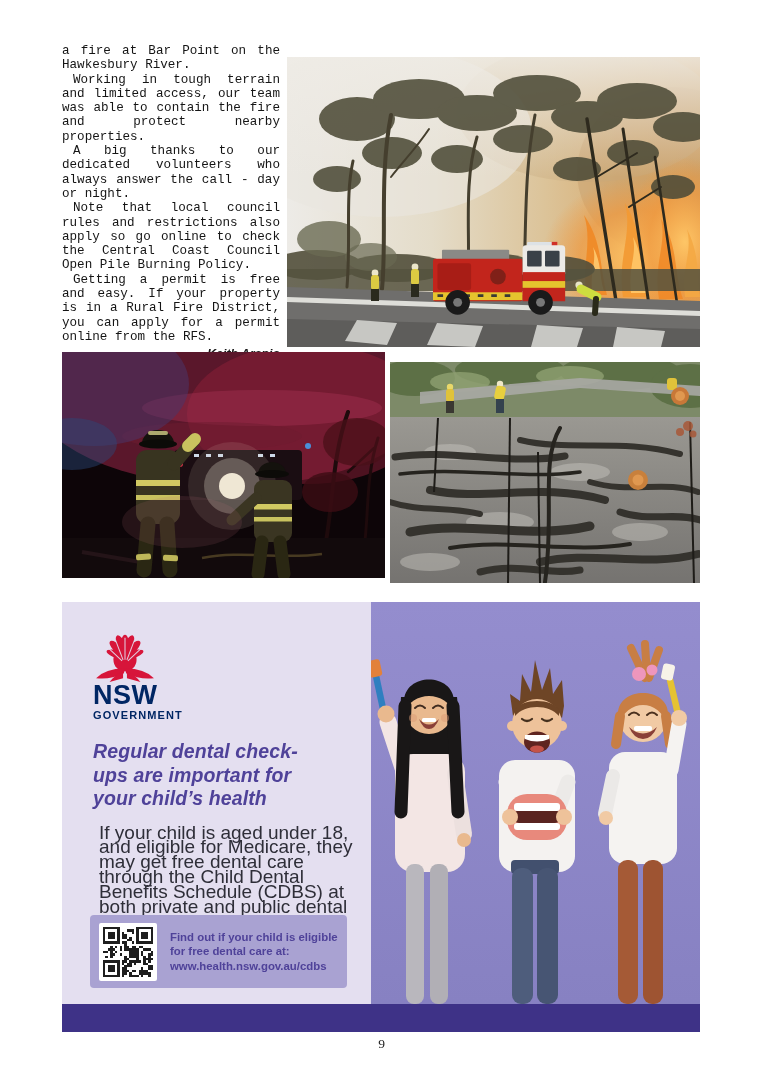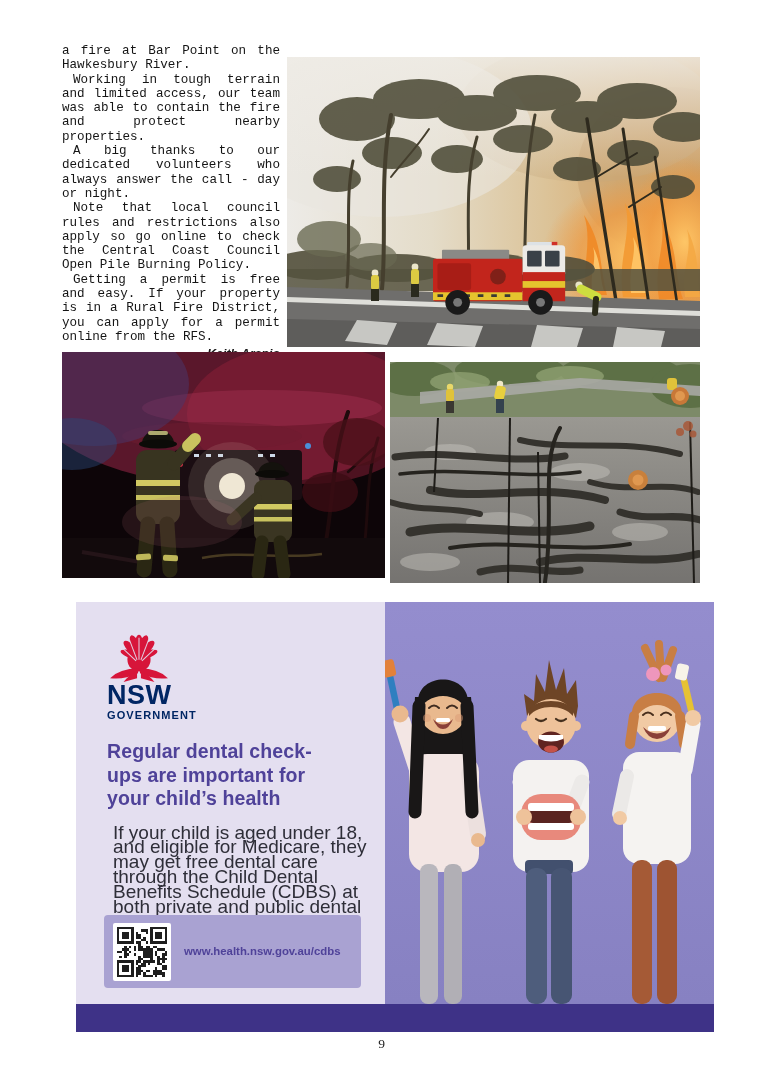--- a/index.html
+++ b/index.html
@@ -19,34 +19,34 @@
     font-size:12.3px; line-height:14.6px; color:#1a1a1a; }
 
   
   .photo { position:absolute; overflow:hidden; }
   .photo svg { display:block; width:100%; height:100%; }
   .photo-top   { left:287px; top:57px;  width:413px; height:290px; }
   .photo-night { left:62px;  top:352px; width:323px; height:226px; }
   .photo-burnt { left:390px; top:362px; width:310px; height:221px; }
 
   
-  .ad { position:absolute; left:76px; top:602px; width:638px; height:430px;
+  .ad { position:absolute; left:62px; top:602px; width:638px; height:430px;
         font-family:"Liberation Sans", sans-serif; }
   .ad-left { position:absolute; left:0; top:0; width:309px; height:402px;
              background:#e4dff0; padding:26px 0 0 31px; }
   .ad-right { position:absolute; left:309px; top:0; width:329px; height:402px; }
   .ad-bar { position:absolute; left:0; top:402px; width:638px; height:28px; background:#3e3287; }
 
   .nsw-logo { width:80px; }
   .nsw-logo svg { display:block; width:64px; height:54px; }
   .nsw-logo .nsw { font-weight:bold; font-size:27px; line-height:26px; letter-spacing:.5px; color:#002664; }
   .nsw-logo .gov { font-weight:bold; font-size:11px; letter-spacing:1.1px; color:#002664; margin-top:1px; }
 
   .ad-heading { margin-top:19px; width:212px; font-weight:bold; font-size:19.5px;
-                line-height:23.5px; color:#4f4299; letter-spacing:.1px; }
+                line-height:23.5px; color:#4f4299; letter-spacing:.1px;font-style:italic; }
   .ad-body { margin-top:15px; width:254px; font-size:19px; line-height:14.9px; color:#2e2e38;margin-left:6px; }
 
   .qr-box { position:absolute; left:28px; top:313px; width:257px; height:73px;
             background:#a9a2d2; border-radius:4px; display:flex; align-items:center; padding-left:9px; }
   .qr-tile { width:58px; height:58px; background:#ffffff; border-radius:2px; padding:4px; flex:none; }
   .qr-tile svg { display:block; width:50px; height:50px; }
   .qr-text { margin-left:13px; width:176px; font-weight:bold; font-size:11.4px;
              line-height:14.6px; color:#4f4299; }
   .qr-text .url { display:block; }
 
@@ -517,20 +517,21 @@
                 <rect x="11" y="20" width="1" height="1"></rect>
                 <rect x="12" y="20" width="1" height="1"></rect>
                 <rect x="13" y="20" width="1" height="1"></rect>
                 <rect x="14" y="20" width="1" height="1"></rect>
                 <rect x="16" y="20" width="1" height="1"></rect>
                 <rect x="19" y="20" width="1" height="1"></rect>
               </g>
           </svg>
         </div>
         <div class="qr-text">
+          <span>Find out if your child is eligible for free dental care at:</span>
           <span class="url">www.health.nsw.gov.au/cdbs</span>
         </div>
       </div>
     </div>
 
     <div class="ad-right photo" title="Three laughing children holding toothbrushes and a dental model">
       <svg viewBox="0 0 329 402" preserveAspectRatio="none">
         <defs>
           <linearGradient id="purp" x1="0" y1="0" x2="0" y2="1">
             <stop offset="0" stop-color="#948dce"></stop>

